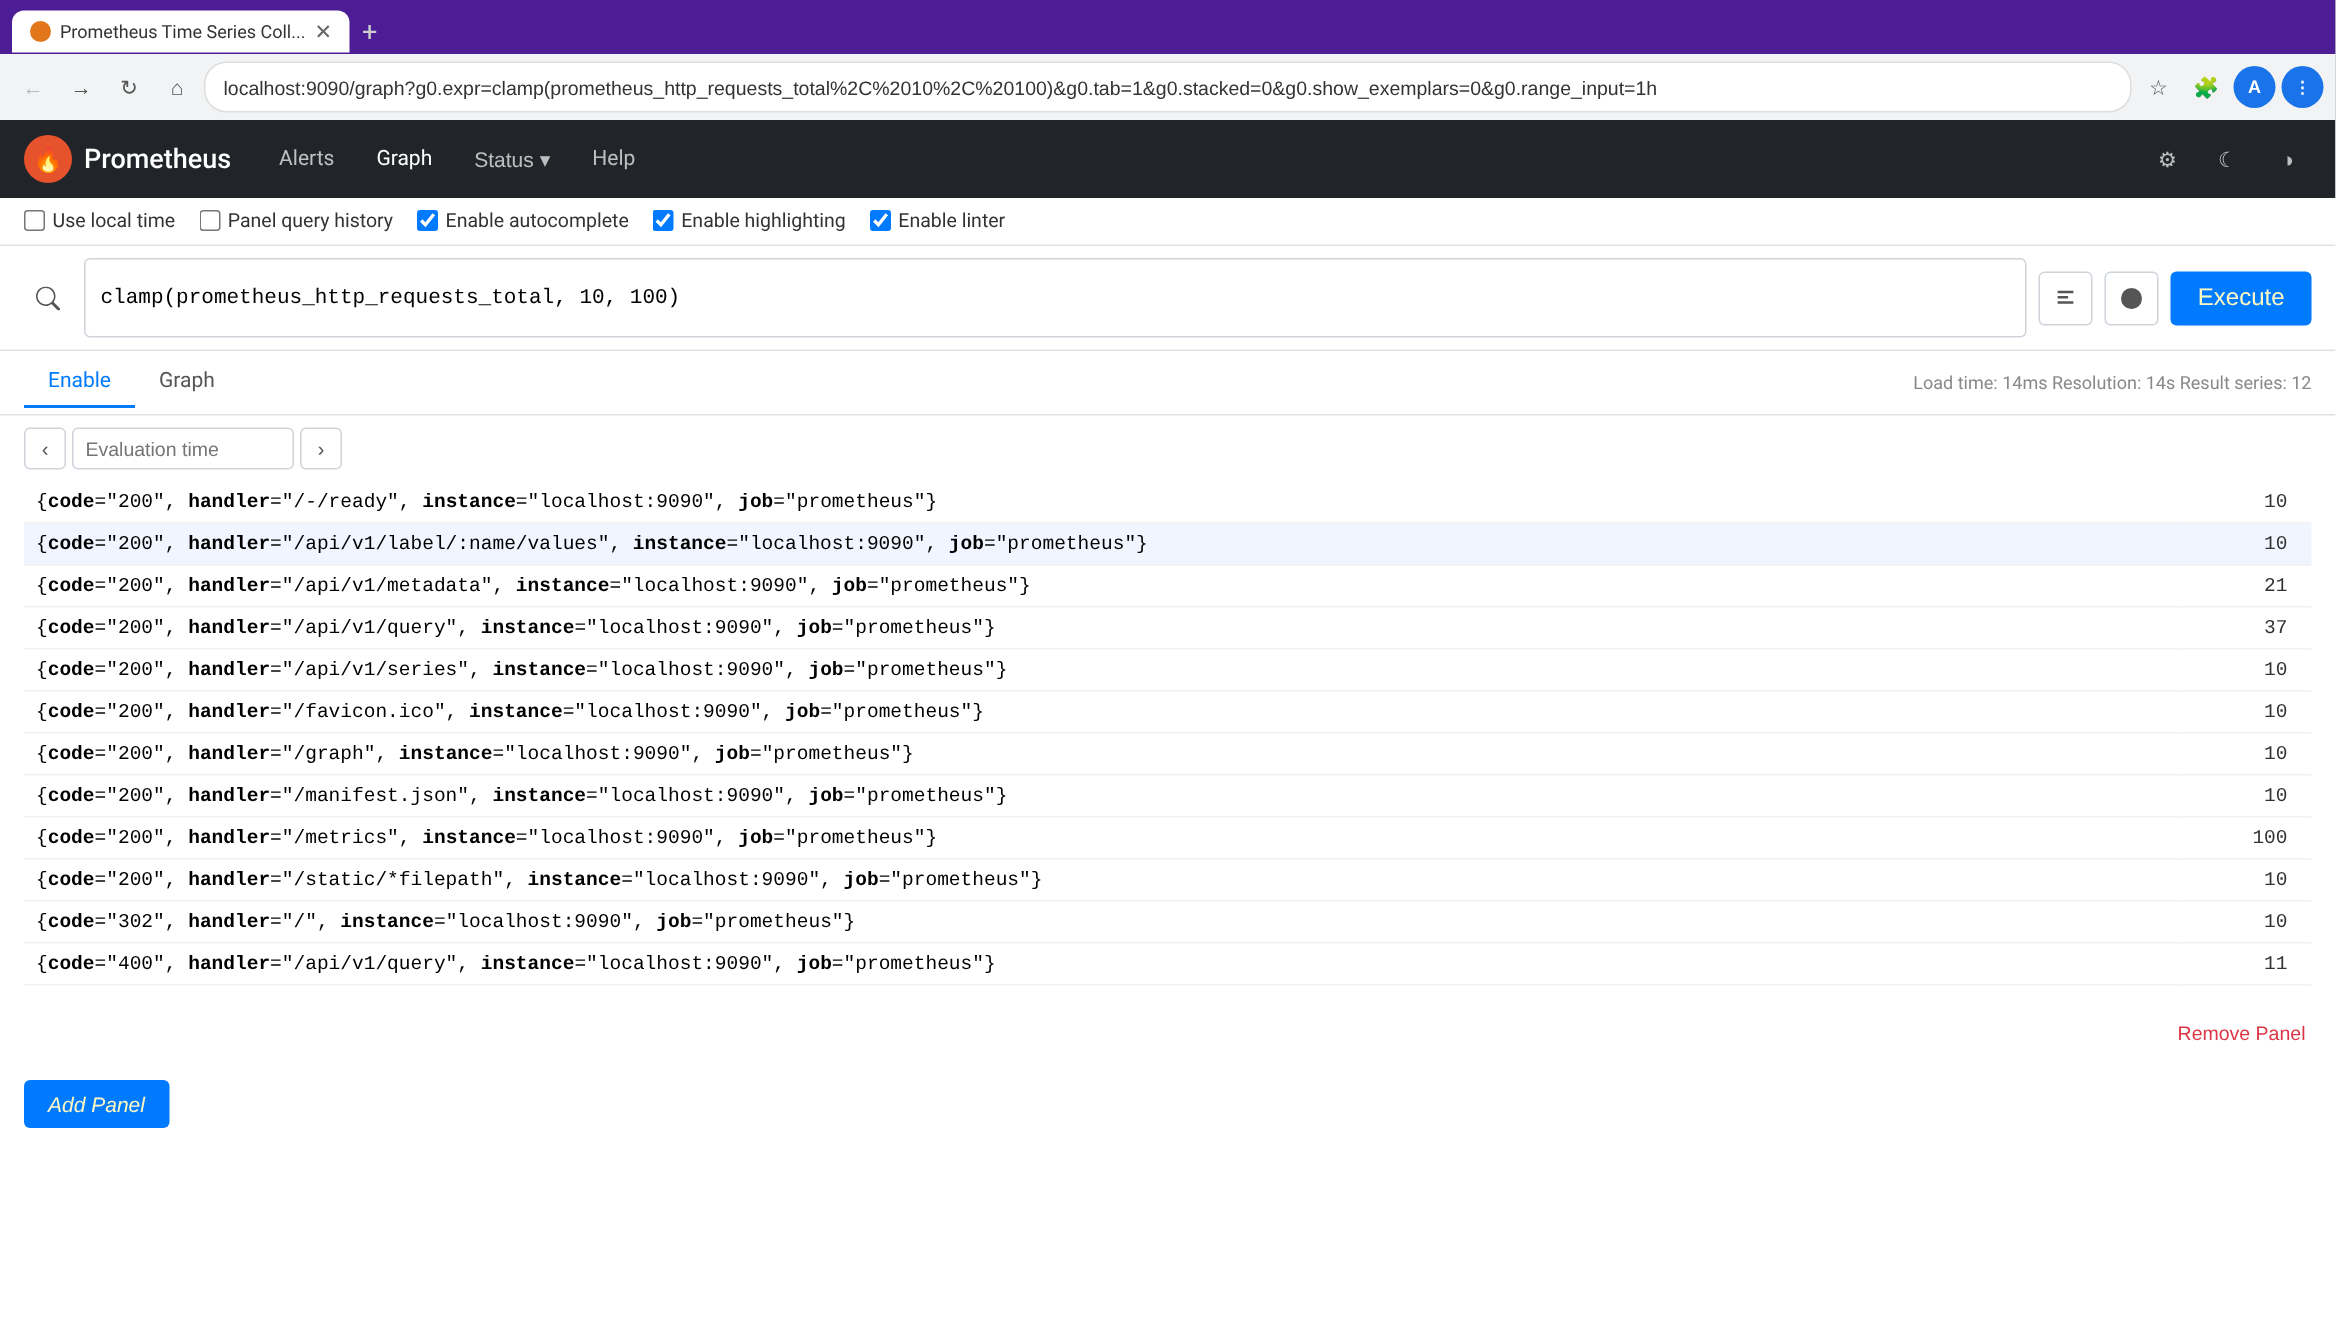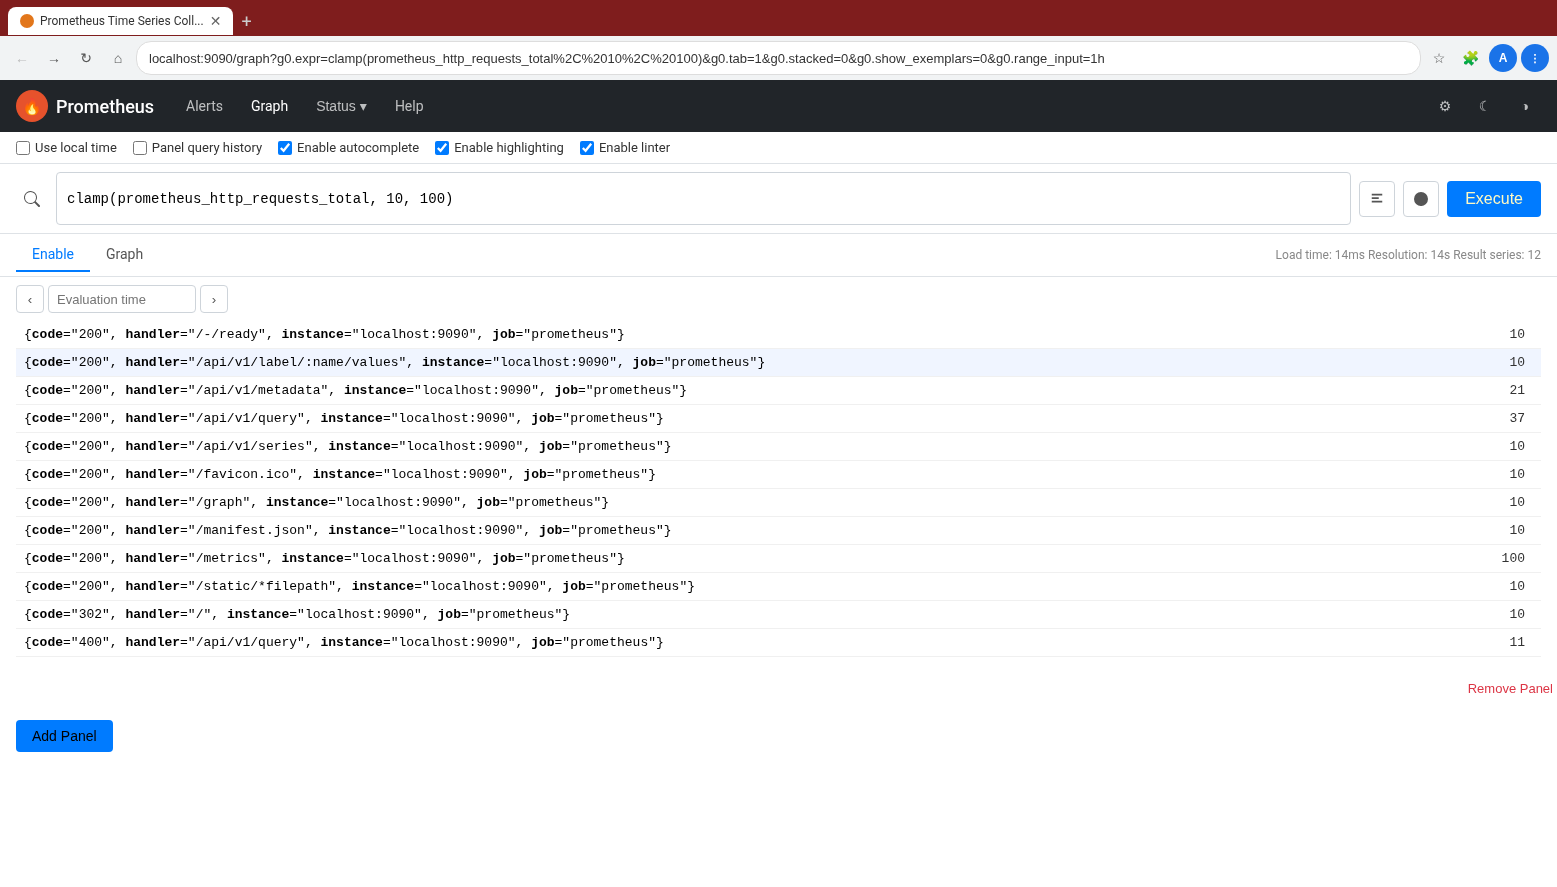--- a/index.html
+++ b/index.html
@@ -1,20 +1,20 @@
 <!DOCTYPE html>
 <html><head>
   <meta charset="utf-8">
   <style>
     * { box-sizing: border-box; margin: 0; padding: 0; }
     body { font-family: -apple-system, BlinkMacSystemFont, 'Segoe UI', Roboto, sans-serif; font-size: 14px; background: #fff; }
 
     
     .browser-chrome { background: #3c3c3c; }
-    .browser-tabs { display: flex; align-items: center; padding: 6px 8px 0; background: #7f1d1d; height: 36px; }
+    .browser-tabs { display: flex; align-items: center; padding: 6px 8px 0; background: #4c1d95; height: 36px; }
     .tab { display: flex; align-items: center; background: #fff; border-radius: 8px 8px 0 0; padding: 6px 12px; font-size: 13px; color: #333; min-width: 180px; height: 28px; position: relative; }
     .tab-favicon { width: 14px; height: 14px; background: #e2761b; border-radius: 50%; margin-right: 6px; flex-shrink: 0; }
     .tab-title { flex: 1; overflow: hidden; text-overflow: ellipsis; white-space: nowrap; font-size: 12px; }
     .tab-close { margin-left: 6px; cursor: pointer; color: #666; font-size: 14px; }
     .tab-new { color: #ccc; font-size: 18px; margin-left: 8px; cursor: pointer; }
     .browser-controls { display: flex; align-items: center; padding: 6px 8px; background: #f1f3f4; gap: 4px; height: 44px; }
     .browser-nav-btn { width: 28px; height: 28px; border-radius: 50%; border: none; background: transparent; cursor: pointer; display: flex; align-items: center; justify-content: center; color: #555; font-size: 14px; }
     .browser-nav-btn.disabled { color: #bbb; cursor: default; }
     .address-bar { flex: 1; height: 28px; border: 1px solid #ddd; border-radius: 15px; padding: 16px 12px; font-size: 13px; background: #fff; color: #333; outline: none; }
     .browser-action-btn { width: 28px; height: 28px; border-radius: 50%; border: none; background: transparent; cursor: pointer; display: flex; align-items: center; justify-content: center; color: #555; font-size: 14px; }
@@ -28,21 +28,21 @@
     .brand-icon { width: 32px; height: 32px; background: #e6522c; border-radius: 50%; display: flex; align-items: center; justify-content: center; }
     .nav-links { display: flex; align-items: center; gap: 4px; }
     .nav-link { color: rgba(255,255,255,0.7); text-decoration: none; padding: 8px 12px; border-radius: 4px; font-size: 14px; }
     .nav-link.active { color: #fff; }
     .nav-dropdown-toggle { color: rgba(255,255,255,0.7); background: transparent; border: none; cursor: pointer; padding: 8px 12px; font-size: 14px; display: flex; align-items: center; gap: 4px; }
     .navbar-right { margin-left: auto; display: flex; align-items: center; gap: 8px; }
     .navbar-icon-btn { width: 32px; height: 32px; background: transparent; border: none; color: rgba(255,255,255,0.7); cursor: pointer; display: flex; align-items: center; justify-content: center; border-radius: 4px; font-size: 14px; }
 
     
     .options-bar { padding: 8px 16px; display: flex; align-items: center; gap: 16px; border-bottom: 1px solid #dee2e6; }
-    .checkbox-label { display: flex; align-items: flex-end; gap: 5px; font-size: 13px; color: #333; cursor: pointer; }
+    .checkbox-label { display: flex; align-items: flex-start; gap: 5px; font-size: 13px; color: #333; cursor: pointer; }
     .checkbox-label input[type="checkbox"] { width: 14px; height: 14px; cursor: pointer; accent-color: #007bff; }
 
     
     .query-bar { display: flex; align-items: center; padding: 8px 16px; gap: 8px; border-bottom: 1px solid #dee2e6; }
     .search-icon-btn { width: 32px; height: 32px; background: transparent; border: none; cursor: pointer; color: #555; font-size: 16px; display: flex; align-items: center; justify-content: center; }
     .query-input { flex: 1; height: 53px; border: 1px solid #ced4da; border-radius: 4px; padding: 4px 10px; font-family: 'Courier New', monospace; font-size: 14px; outline: none; }
     .query-format-btn { width: 36px; height: 36px; background: transparent; border: 1px solid #ced4da; border-radius: 4px; cursor: pointer; display: flex; align-items: center; justify-content: center; color: #555; }
     .query-globe-btn { width: 36px; height: 36px; background: transparent; border: 1px solid #ced4da; border-radius: 4px; cursor: pointer; display: flex; align-items: center; justify-content: center; color: #555; }
     .execute-btn { background: #007bff; color: #fef9c3; border: none; padding: 7px 18px; border-radius: 4px; font-size: 16px; cursor: pointer; height: 36px; }
 
@@ -60,26 +60,26 @@
     .eval-time-input { height: 28px; border: 1px solid #ced4da; border-radius: 4px; padding: 0 8px; font-size: 13px; width: 148px; color: #888; }
 
     
     .results-table { width: 100%; border-collapse: collapse; }
     .results-table tbody tr { border-bottom: 1px solid #f0f0f0; }
     .results-table tbody tr.highlighted { background: #f0f5ff; }
     .results-table td { padding: 6px 8px; font-size: 13px; font-family: 'Courier New', monospace; }
     .results-table td.value-cell { text-align: right; color: #333; padding-right: 16px; }
 
     
-    .panel-footer { padding: 8px 4px; display: flex; justify-content: flex-end; }
+    .panel-footer { padding: 8px 20px; display: flex; justify-content: flex-end; }
     .remove-panel-btn { color: #dc3545; background: transparent; border: none; cursor: pointer; font-size: 13px; }
 
     
     .add-panel-section { padding: 16px; }
-    .add-panel-btn { background: #007bff; color: #000000; border: none; padding: 8px 16px; border-radius: 4px; font-size: 14px; cursor: pointer; }
+    .add-panel-btn { background: #007bff; color: #fef9c3; border: none; padding: 8px 16px; border-radius: 4px; font-size: 14px; cursor: pointer; font-style: italic; }
   </style>
 </head>
 <body>
 
 <div class="browser-chrome">
   <div class="browser-tabs">
     <div class="tab">
       <div class="tab-favicon"></div>
       <span class="tab-title">Prometheus Time Series Coll...</span>
       <span class="tab-close">✕</span>

